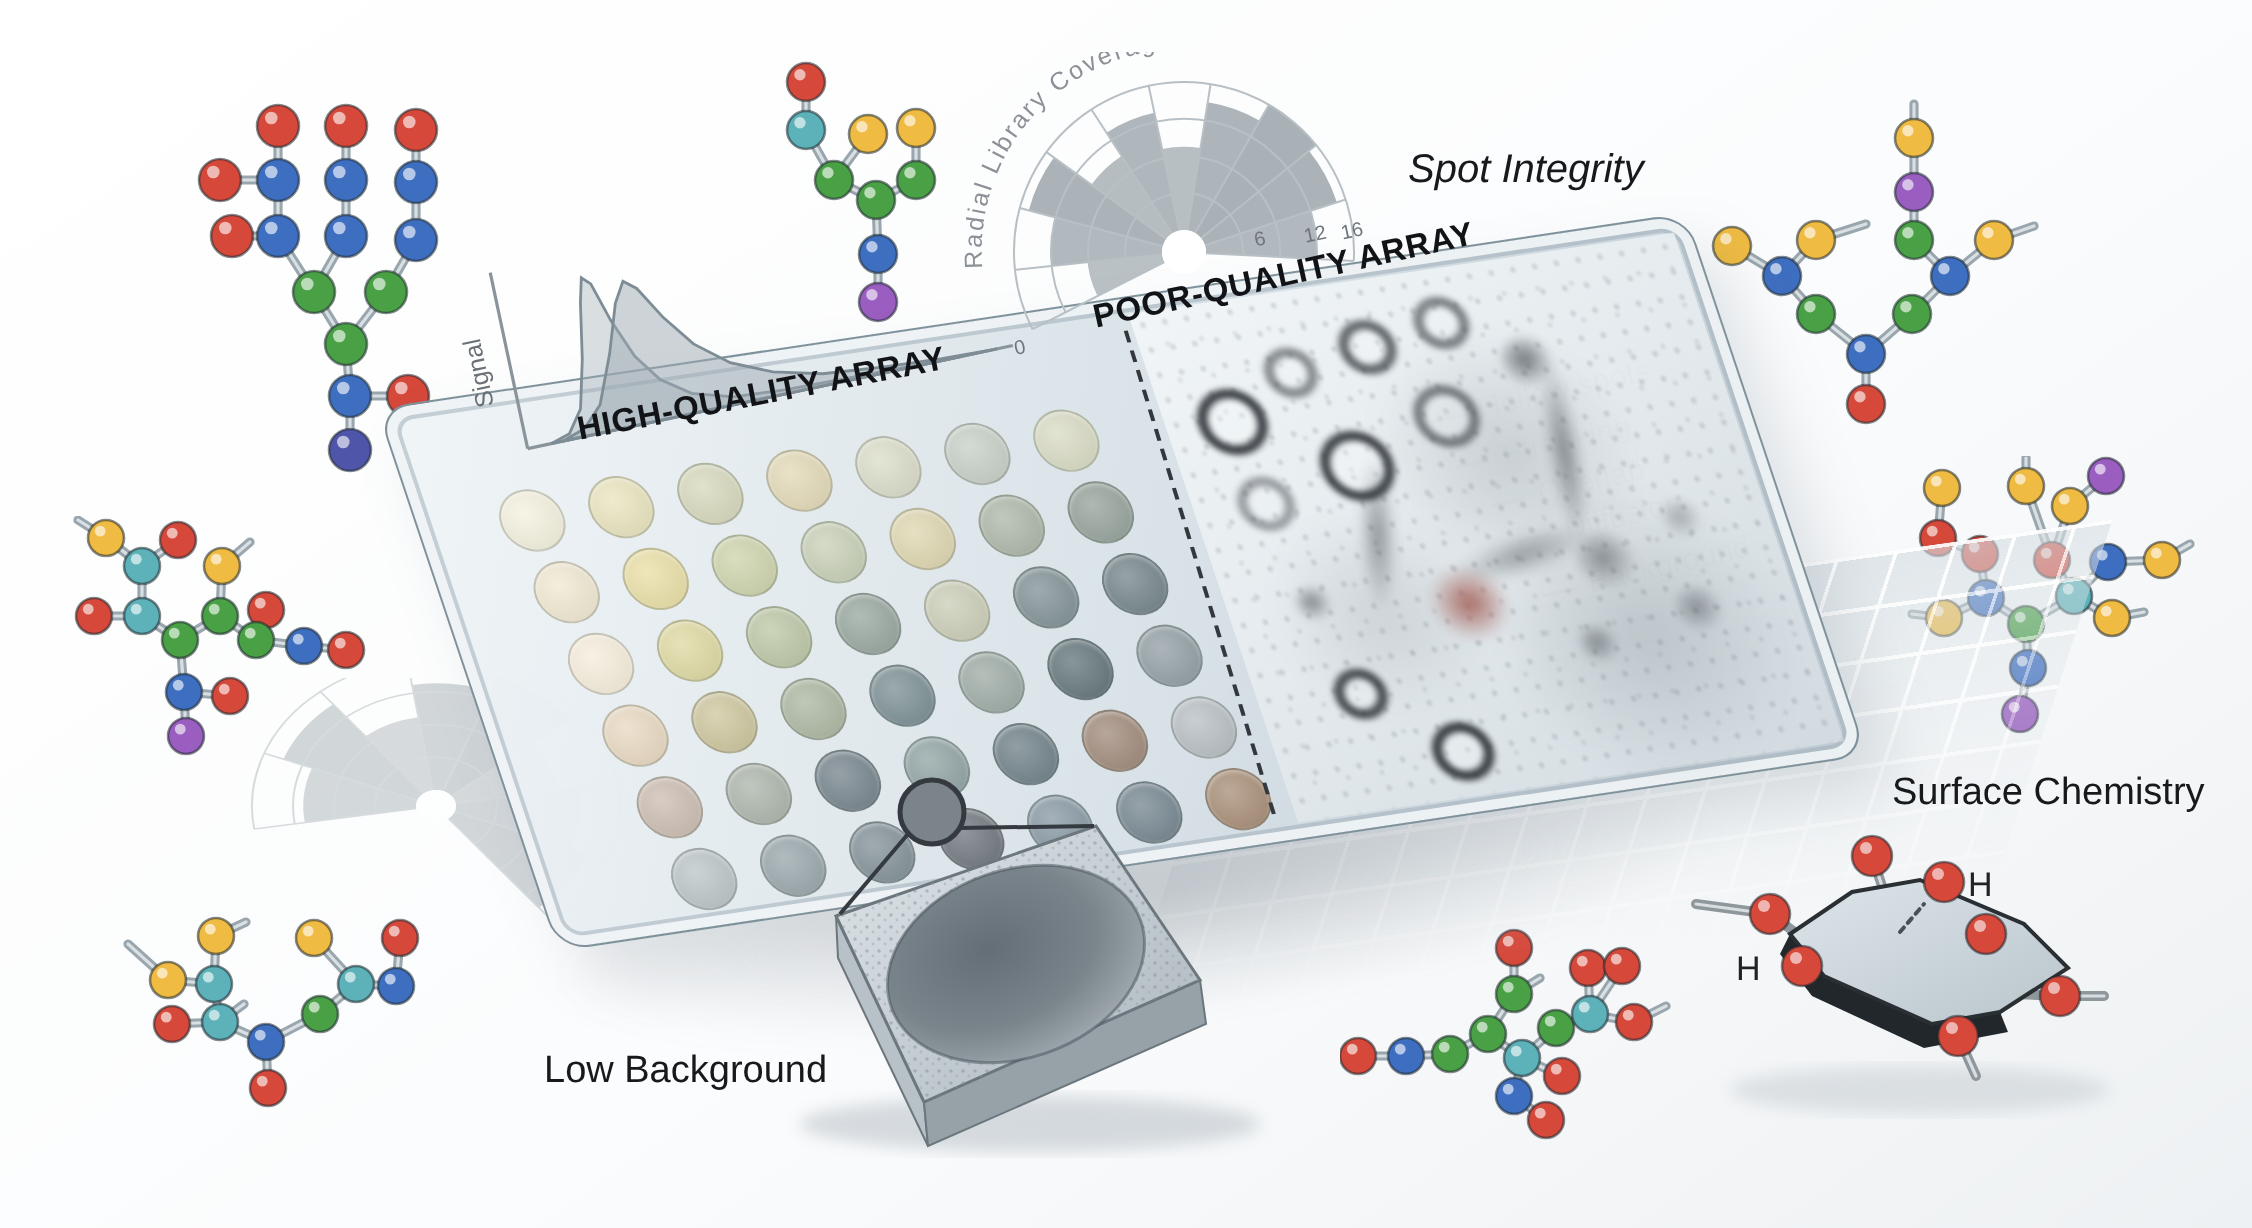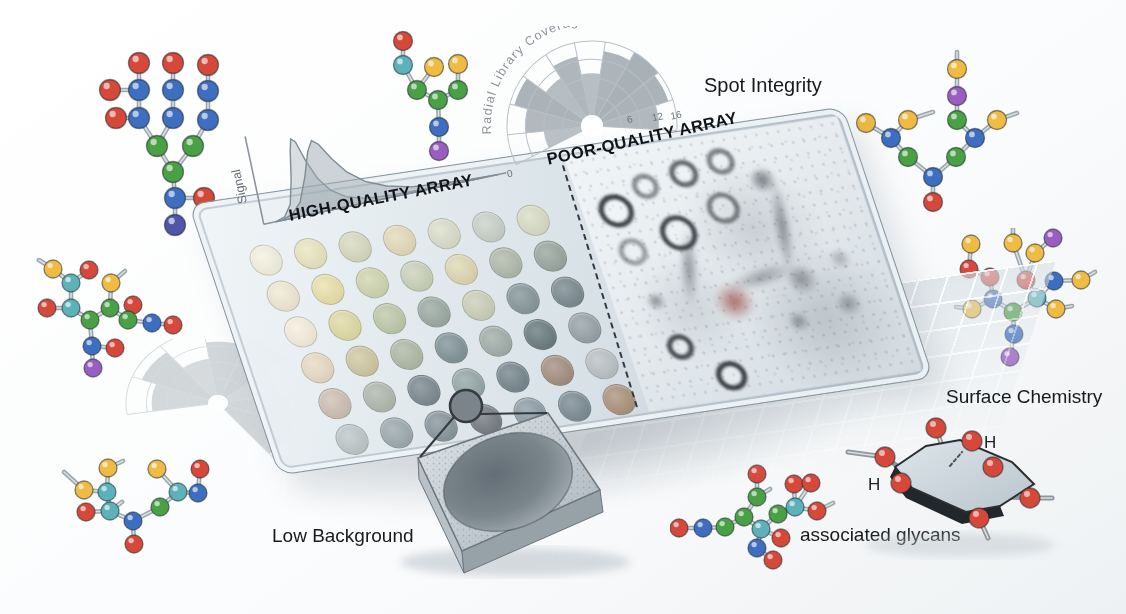--- a/index.html
+++ b/index.html
@@ -223,25 +223,24 @@
           <path id="fan-main-tp" d="M19.2,93.0 A101,101 0 0 1 220.8,93.0" fill="none"></path>
         </defs>
         <text font-size="12.5" fill="#8b9197" letter-spacing="1.2"><textPath href="#fan-main-tp" xlink:href="#fan-main-tp" startOffset="6">Radial Library Coverage</textPath></text>
         <text x="29.78950840455279" y="132.8339337592642" font-size="10" fill="#6f757a" text-anchor="middle">0</text>
         <text x="158.46116337610124" y="104.72243705694946" font-size="10" fill="#6f757a" text-anchor="middle">6</text>
         <text x="186.0043190841479" y="108.10431133644231" font-size="10" fill="#6f757a" text-anchor="middle">12</text>
         <text x="204.36642288951236" y="110.35889418943754" font-size="10" fill="#6f757a" text-anchor="middle">16</text>
       </g>
     </svg>
 
-  <div class="lbl lbl-20 z6" style="left:704px;top:74px;">Spot Integrity</div>
+  <div class="lbl lbl-20 z6" style="left:704px;top:74px;font-style:italic;">Spot Integrity</div>
   <div class="lbl lbl-19 z6" style="left:272px;top:525px;">Low Background</div>
   <div class="lbl lbl-19 z6" style="left:946px;top:386px;">Surface Chemistry</div>
   <div class="lbl lbl-19 z6" style="left:800px;top:524px;line-height:22px;">
-    <div>associated glycans</div>
   </div>
   <div class="arr-title z6" style="left:289px;top:206px;transform:rotate(-11deg);">HIGH-QUALITY ARRAY</div>
   <div class="arr-title z6" style="left:547px;top:150px;transform:rotate(-12.5deg);">POOR-QUALITY ARRAY</div>
 
   <div id="ann-layer" class="z6">
       <div class="ann" style="left: 716px; top: 202px;">
         <span class="ln"></span>
         <span class="tx">Hollow spots</span>
       </div>
       <div class="ann" style="left: 728px; top: 225px;">

